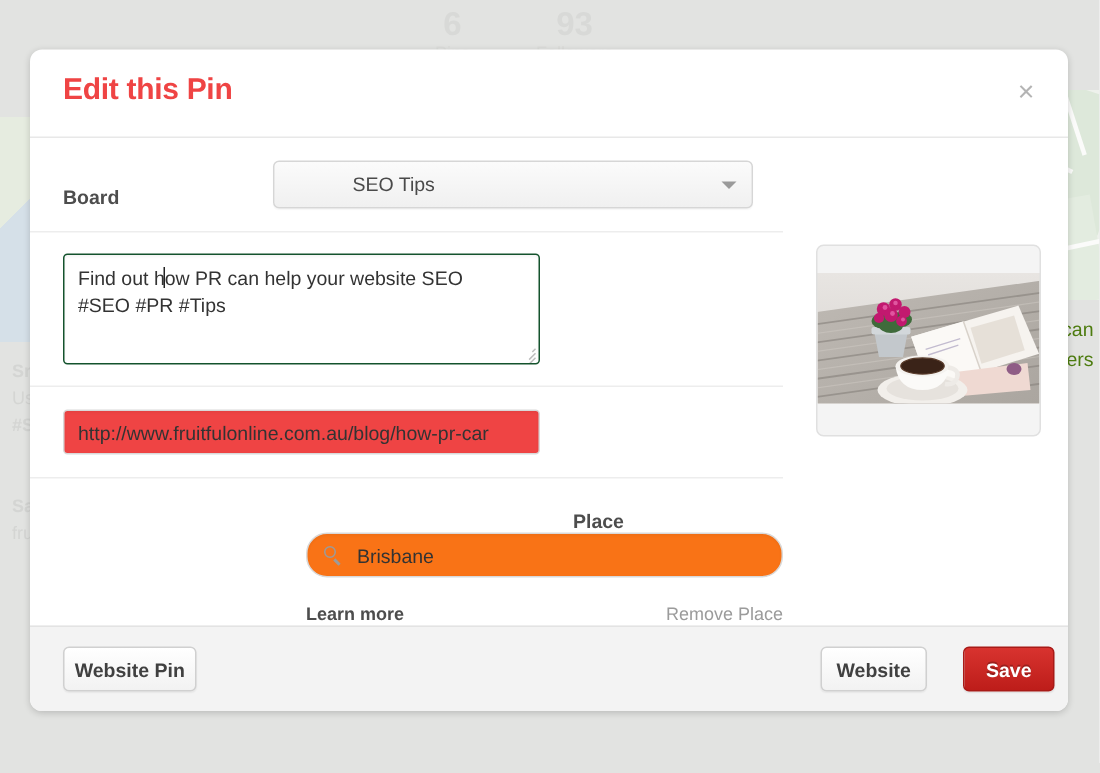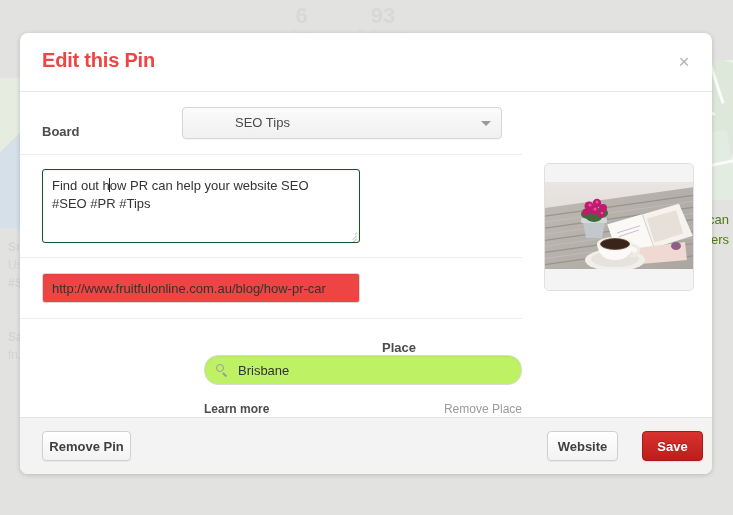--- a/index.html
+++ b/index.html
@@ -308,21 +308,21 @@
     white-space: nowrap;
   }
 
   
   .place-input {
     position: relative;
     width: 318px;
     height: 30px;
     border: 1px solid #d9d9d9;
     border-radius: 14px;
-    background: #bef264;
+    background: #f97316;
     box-shadow: inset 0 1px 2px rgba(0,0,0,0.05);
     box-sizing: border-box;
   }
   .place-input .val {
     position: absolute;
     left: 33px;
     top: 7px;
     font-size: 13px;
     color: #333333;
   }
@@ -621,18 +621,18 @@
             <ellipse cx="28" cy="10" rx="14.5" ry="5.4" fill="none" stroke="#5b3d2c" stroke-width="0.8"></ellipse>
             <path d="M45 11 q8 1 6 7 q-2 5 -8 4" fill="none" stroke="#eeebe7" stroke-width="3"></path>
           </g>
         </svg>
       </div>
     </div>
 
   </div>
 
   <div class="modal-footer">
-    <button class="btn btn-grey" id="delete-pin-button">Remove Pin</button>
+    <button class="btn btn-grey" id="delete-pin-button">Website Pin</button>
     <button class="btn btn-grey" id="cancel-button">Website</button>
     <button class="btn btn-red" id="save-button">Save</button>
   </div>
 
 </div>
 
 </body></html>

